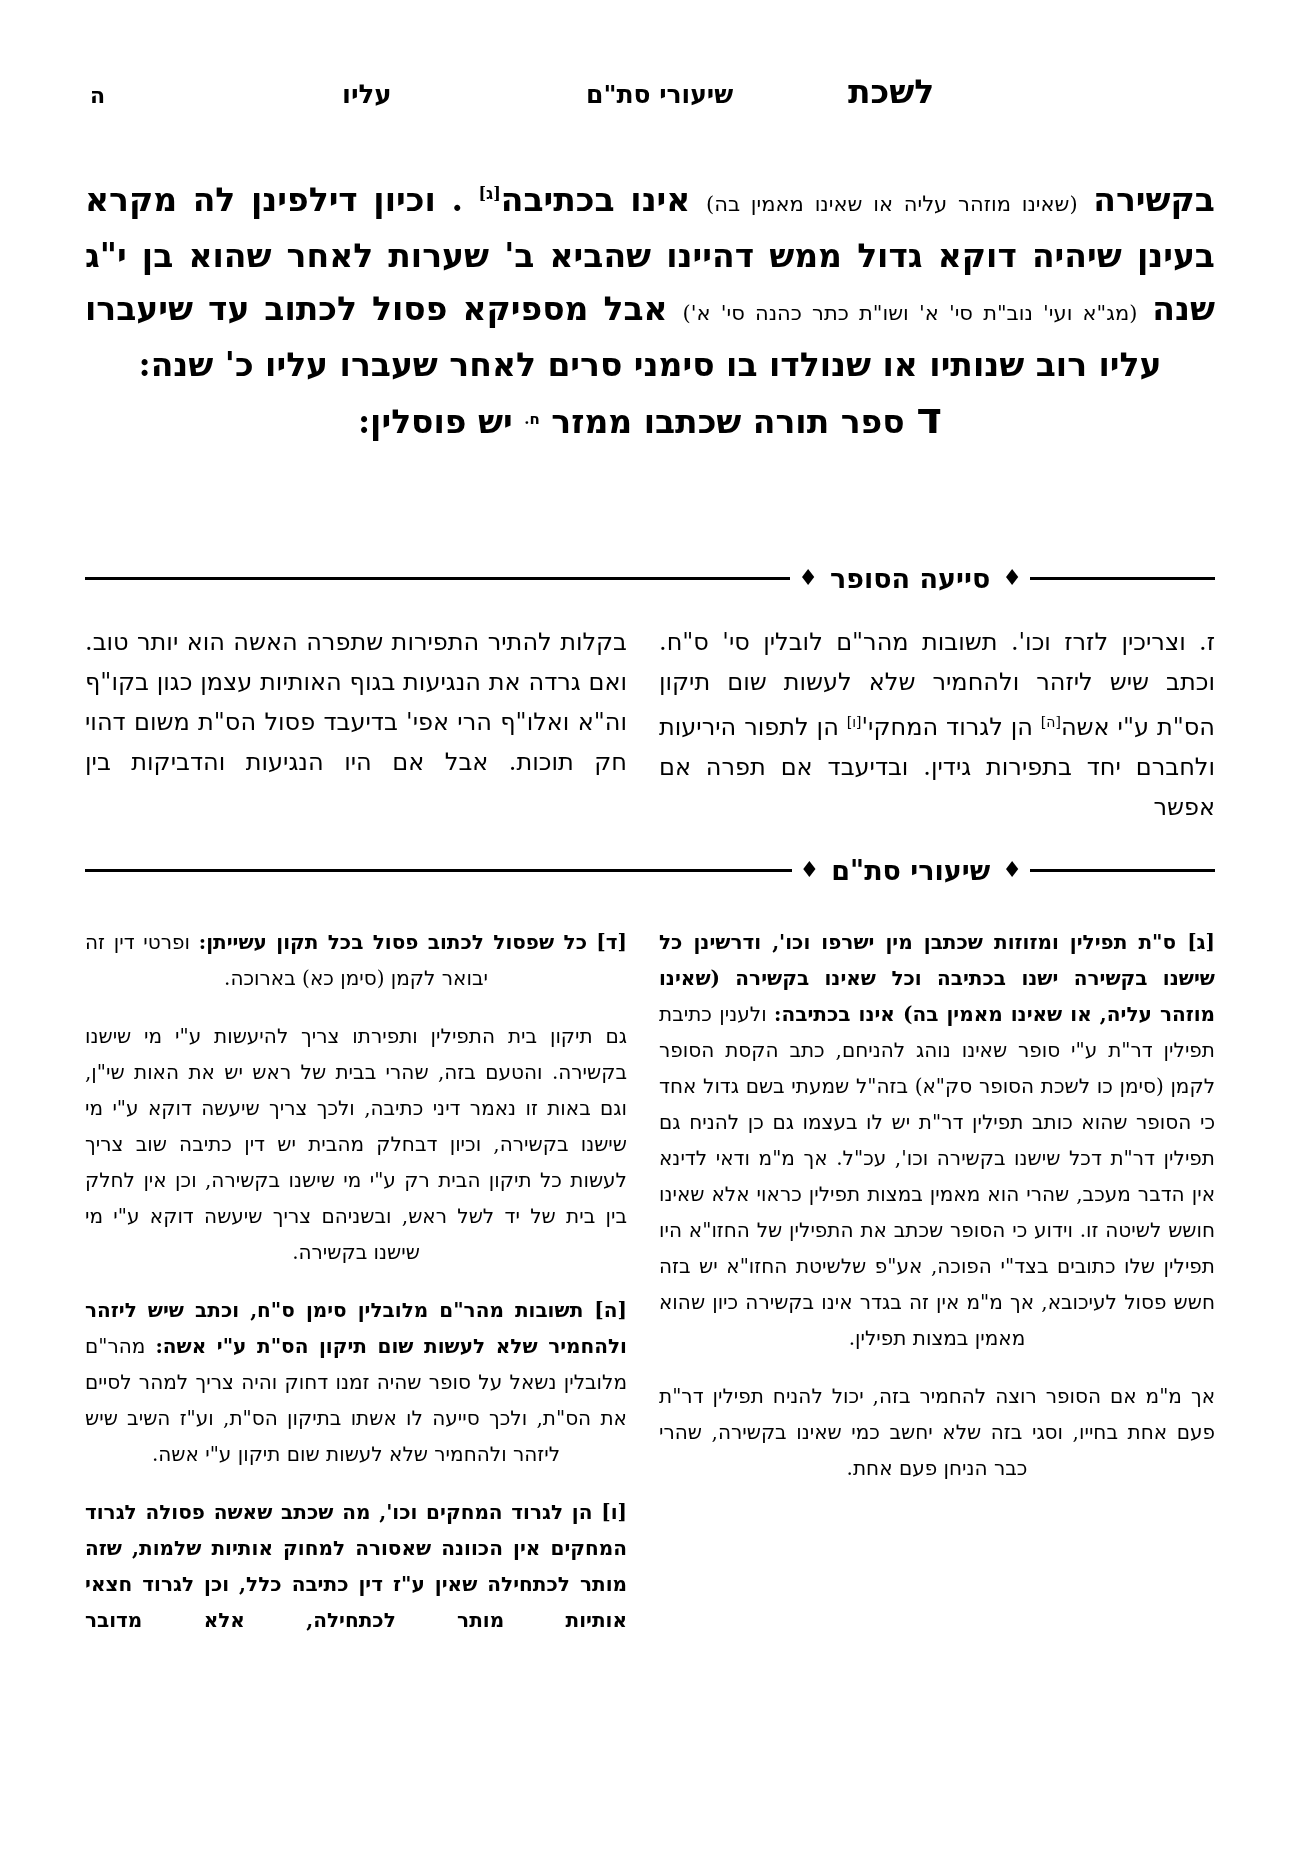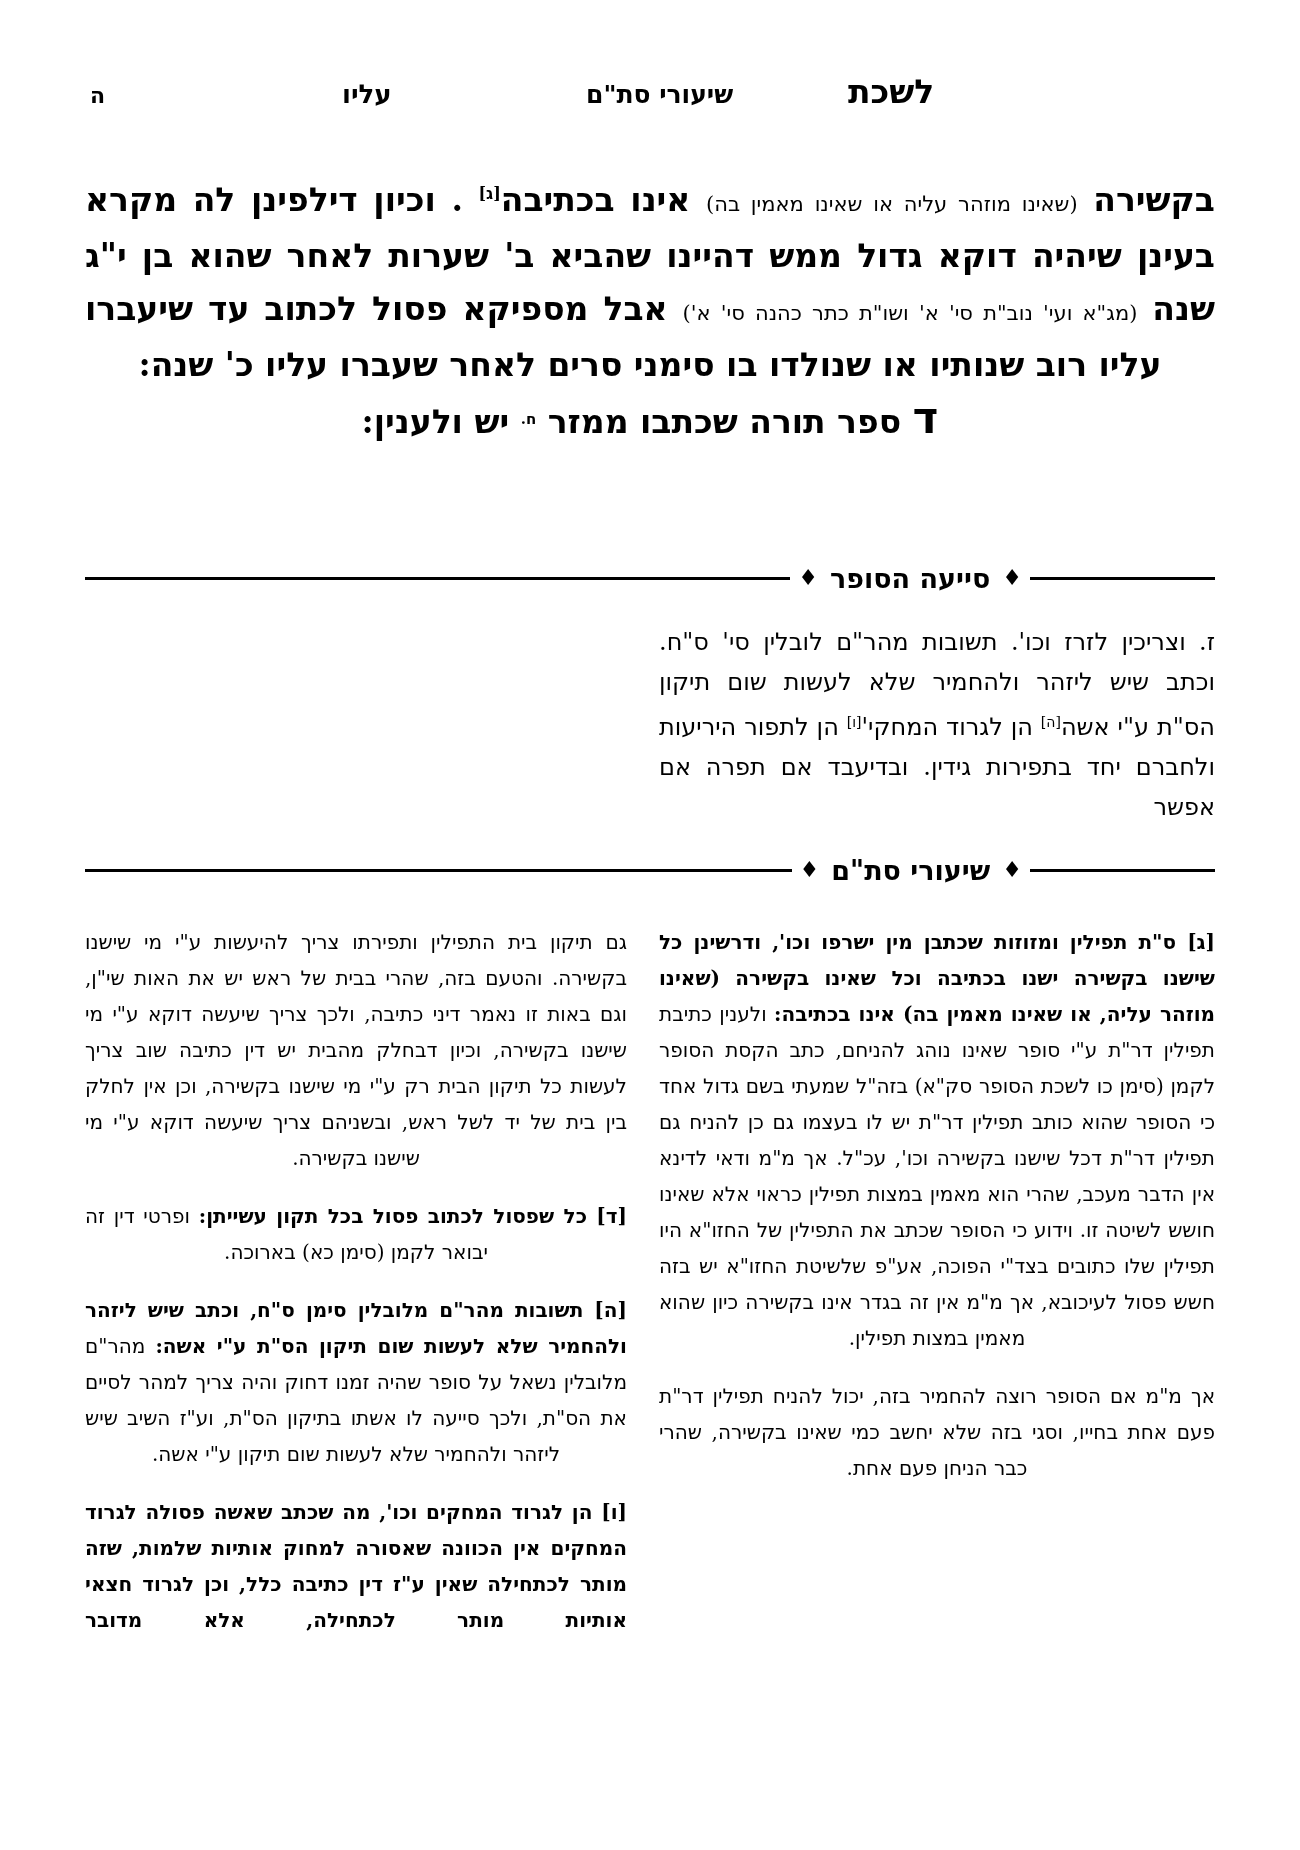--- a/index.html
+++ b/index.html
@@ -54,51 +54,54 @@
 
   <div>
     <span class="hdr-item h-lishkas">לשכת</span>
     <span class="hdr-item h-shiurei">שיעורי סת"ם</span>
     <span class="hdr-item h-hasofer">עליו</span>
     <span class="hdr-item h-pagenum">ה</span>
   </div>
 
   <div class="main">
       <p class="jc"><span class="seg-b">בקשירה </span><span class="seg-s">(שאינו מוזהר עליה או שאינו מאמין בה)</span><span class="seg-b"> אינו בכתיבה</span><span class="seg-sup">[ג]</span><span class="seg-b"> . וכיון דילפינן לה מקרא בעינן שיהיה דוקא גדול ממש דהיינו שהביא ב' שערות לאחר שהוא בן י"ג שנה </span><span class="seg-s">(מג"א ועי' נוב"ת סי' א' ושו"ת כתר כהנה סי' א')</span><span class="seg-b"> אבל מספיקא פסול לכתוב עד שיעברו עליו רוב שנותיו או שנולדו בו סימני סרים לאחר שעברו עליו כ' שנה:</span></p>
-      <p class="cl"><span class="seg-drop">ד</span><span class="seg-b">  ספר תורה שכתבו ממזר </span><span class="seg-ref">ח.</span><span class="seg-b">  יש ולענין:</span></p>
+      <p class="cl"><span class="seg-drop">ד</span><span class="seg-b">  ספר תורה שכתבו ממזר </span><span class="seg-ref">ח.</span><span class="seg-b">  יש פוסלין:</span></p>
     </div>
 
   <div class="divider" style="top:558px;">
     <span class="rule rule-short"></span>
     <span class="diamond">♦</span>
     <span class="div-label">סייעה הסופר</span>
     <span class="diamond">♦</span>
     <span class="rule rule-long"></span>
   </div>
 
   <div class="sec sec1">
     <div class="col-r">
         <p class="jf"><span class="seg-t">ז. וצריכין לזרז וכו'.  תשובות מהר"ם לובלין סי' ס"ח. וכתב שיש ליזהר ולהחמיר שלא לעשות שום תיקון הס"ת ע"י אשה</span><span class="seg-sup2">[ה]</span><span class="seg-t"> הן לגרוד המחקי'</span><span class="seg-sup2">[ו]</span><span class="seg-t"> הן לתפור היריעות ולחברם יחד בתפירות גידין. ובדיעבד אם תפרה אם אפשר</span></p>
+      </div>
+    <div class="col-l">
+        <p class="jf"><span class="seg-t">בקלות להתיר התפירות שתפרה האשה הוא יותר טוב. ואם גרדה את הנגיעות בגוף האותיות עצמן כגון בקו"ף וה"א ואלו"ף הרי אפי' בדיעבד פסול הס"ת משום דהוי חק תוכות. אבל אם היו הנגיעות והדביקות בין</span></p>
       </div>
   </div>
 
   <div class="divider" style="top:850px;">
     <span class="rule rule-short"></span>
     <span class="diamond">♦</span>
     <span class="div-label">שיעורי סת"ם</span>
     <span class="diamond">♦</span>
     <span class="rule rule-long"></span>
   </div>
 
   <div class="sec sec2">
     <div class="col-r">
         <p class="jc"><span class="seg-bold">[ג] ס"ת תפילין ומזוזות שכתבן מין ישרפו וכו', ודרשינן כל שישנו בקשירה ישנו בכתיבה וכל שאינו בקשירה (שאינו מוזהר עליה, או שאינו מאמין בה) אינו בכתיבה:</span><span class="seg-t"> ולענין כתיבת תפילין דר"ת ע"י סופר שאינו נוהג להניחם, כתב הקסת הסופר לקמן (סימן כו לשכת הסופר סק"א) בזה"ל שמעתי בשם גדול אחד כי הסופר שהוא כותב תפילין דר"ת יש לו בעצמו גם כן להניח גם תפילין דר"ת דכל שישנו בקשירה וכו', עכ"ל. אך מ"מ ודאי לדינא אין הדבר מעכב, שהרי הוא מאמין במצות תפילין כראוי אלא שאינו חושש לשיטה זו. וידוע כי הסופר שכתב את התפילין של החזו"א היו תפילין שלו כתובים בצד"י הפוכה, אע"פ שלשיטת החזו"א יש בזה חשש פסול לעיכובא, אך מ"מ אין זה בגדר אינו בקשירה כיון שהוא מאמין במצות תפילין.</span></p>
         <p class="jc"><span class="seg-t">אך מ"מ אם הסופר רוצה להחמיר בזה, יכול להניח תפילין דר"ת פעם אחת בחייו, וסגי בזה שלא יחשב כמי שאינו בקשירה, שהרי כבר הניחן פעם אחת.</span></p>
       </div>
     <div class="col-l">
+        <p class="jc"><span class="seg-bold">[ד] כל שפסול לכתוב פסול בכל תקון עשייתן:</span><span class="seg-t"> ופרטי דין זה יבואר לקמן (סימן כא) בארוכה.</span></p>
         <p class="jc"><span class="seg-t">גם תיקון בית התפילין ותפירתו צריך להיעשות ע"י מי שישנו בקשירה. והטעם בזה, שהרי בבית של ראש יש את האות שי"ן, וגם באות זו נאמר דיני כתיבה, ולכך צריך שיעשה דוקא ע"י מי שישנו בקשירה, וכיון דבחלק מהבית יש דין כתיבה שוב צריך לעשות כל תיקון הבית רק ע"י מי שישנו בקשירה, וכן אין לחלק בין בית של יד לשל ראש, ובשניהם צריך שיעשה דוקא ע"י מי שישנו בקשירה.</span></p>
-        <p class="jc"><span class="seg-bold">[ד] כל שפסול לכתוב פסול בכל תקון עשייתן:</span><span class="seg-t"> ופרטי דין זה יבואר לקמן (סימן כא) בארוכה.</span></p>
         <p class="jc"><span class="seg-bold">[ה] תשובות מהר"ם מלובלין סימן ס"ח, וכתב שיש ליזהר ולהחמיר שלא לעשות שום תיקון הס"ת ע"י אשה:</span><span class="seg-t"> מהר"ם מלובלין נשאל על סופר שהיה זמנו דחוק והיה צריך למהר לסיים את הס"ת, ולכך סייעה לו אשתו בתיקון הס"ת, וע"ז השיב שיש ליזהר ולהחמיר שלא לעשות שום תיקון ע"י אשה.</span></p>
         <p class="jf"><span class="seg-bold">[ו] הן לגרוד המחקים וכו', מה שכתב שאשה פסולה לגרוד המחקים אין הכוונה שאסורה למחוק אותיות שלמות, שזה מותר לכתחילה שאין ע"ז דין כתיבה כלל, וכן לגרוד חצאי אותיות מותר לכתחילה, אלא מדובר</span></p>
       </div>
   </div>
 
 </div>
 
 </body></html>

